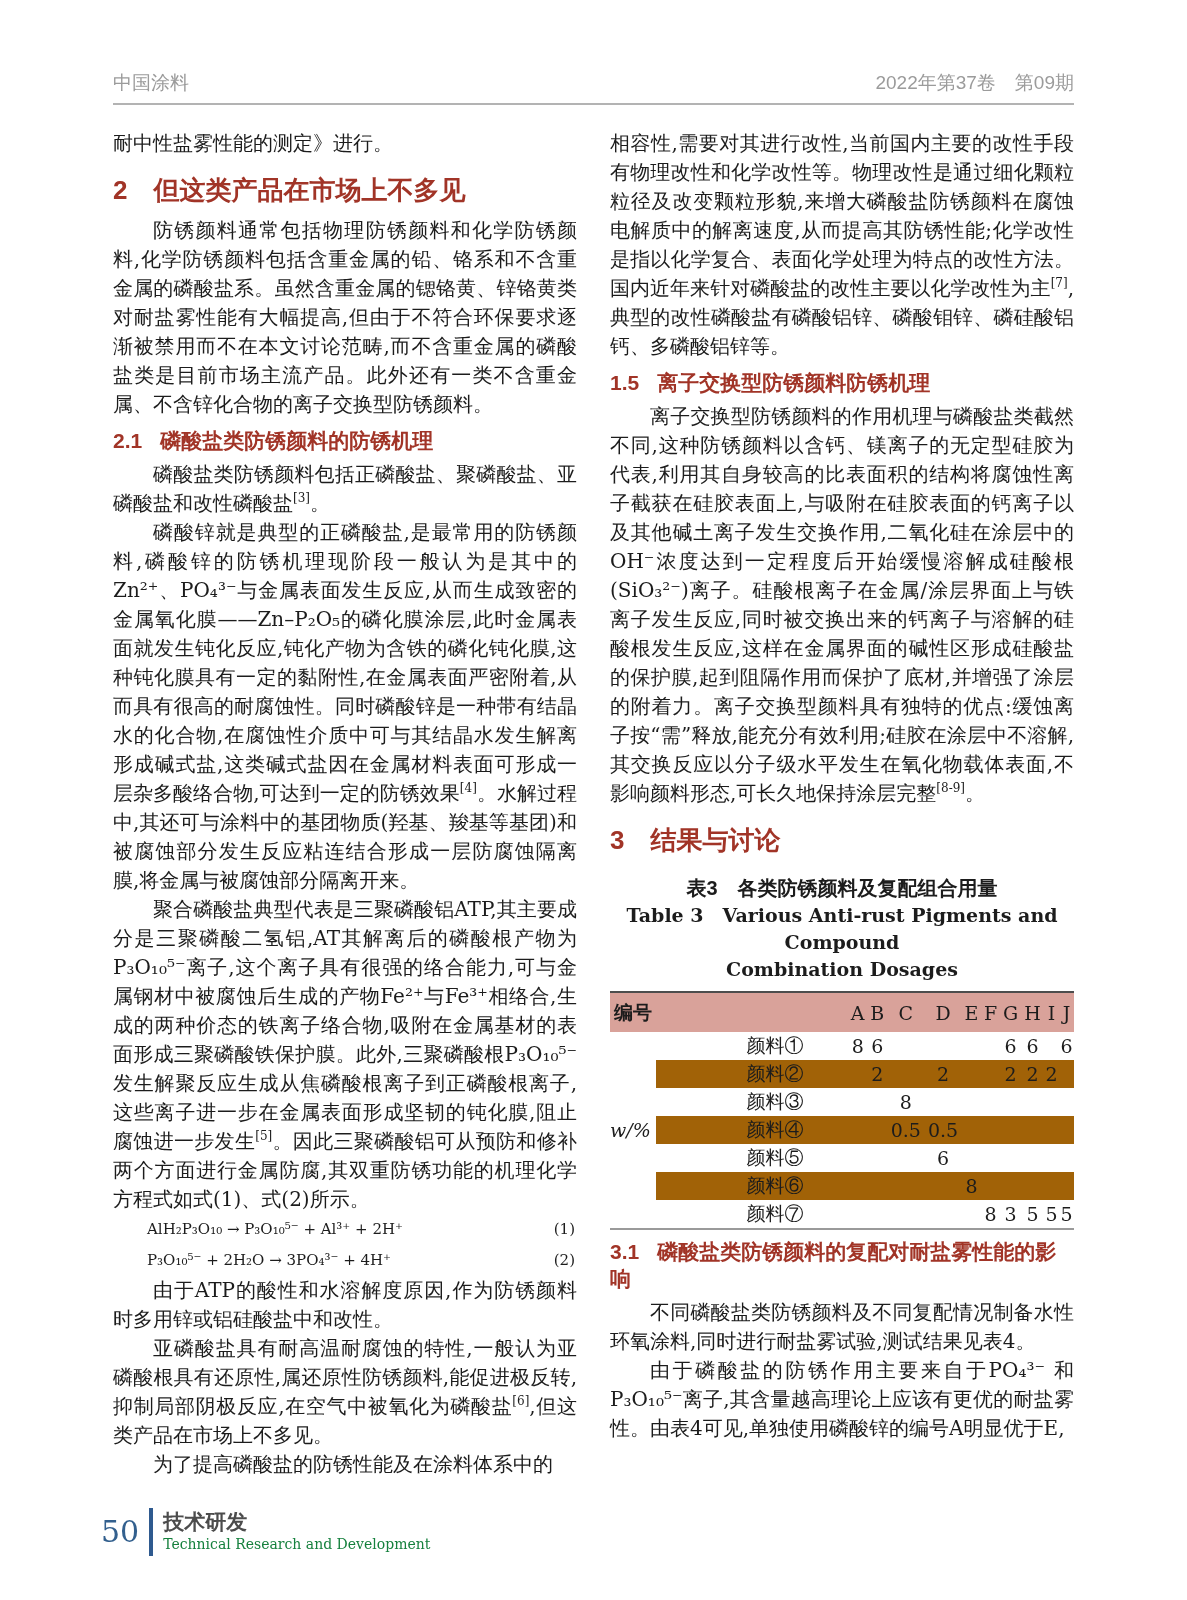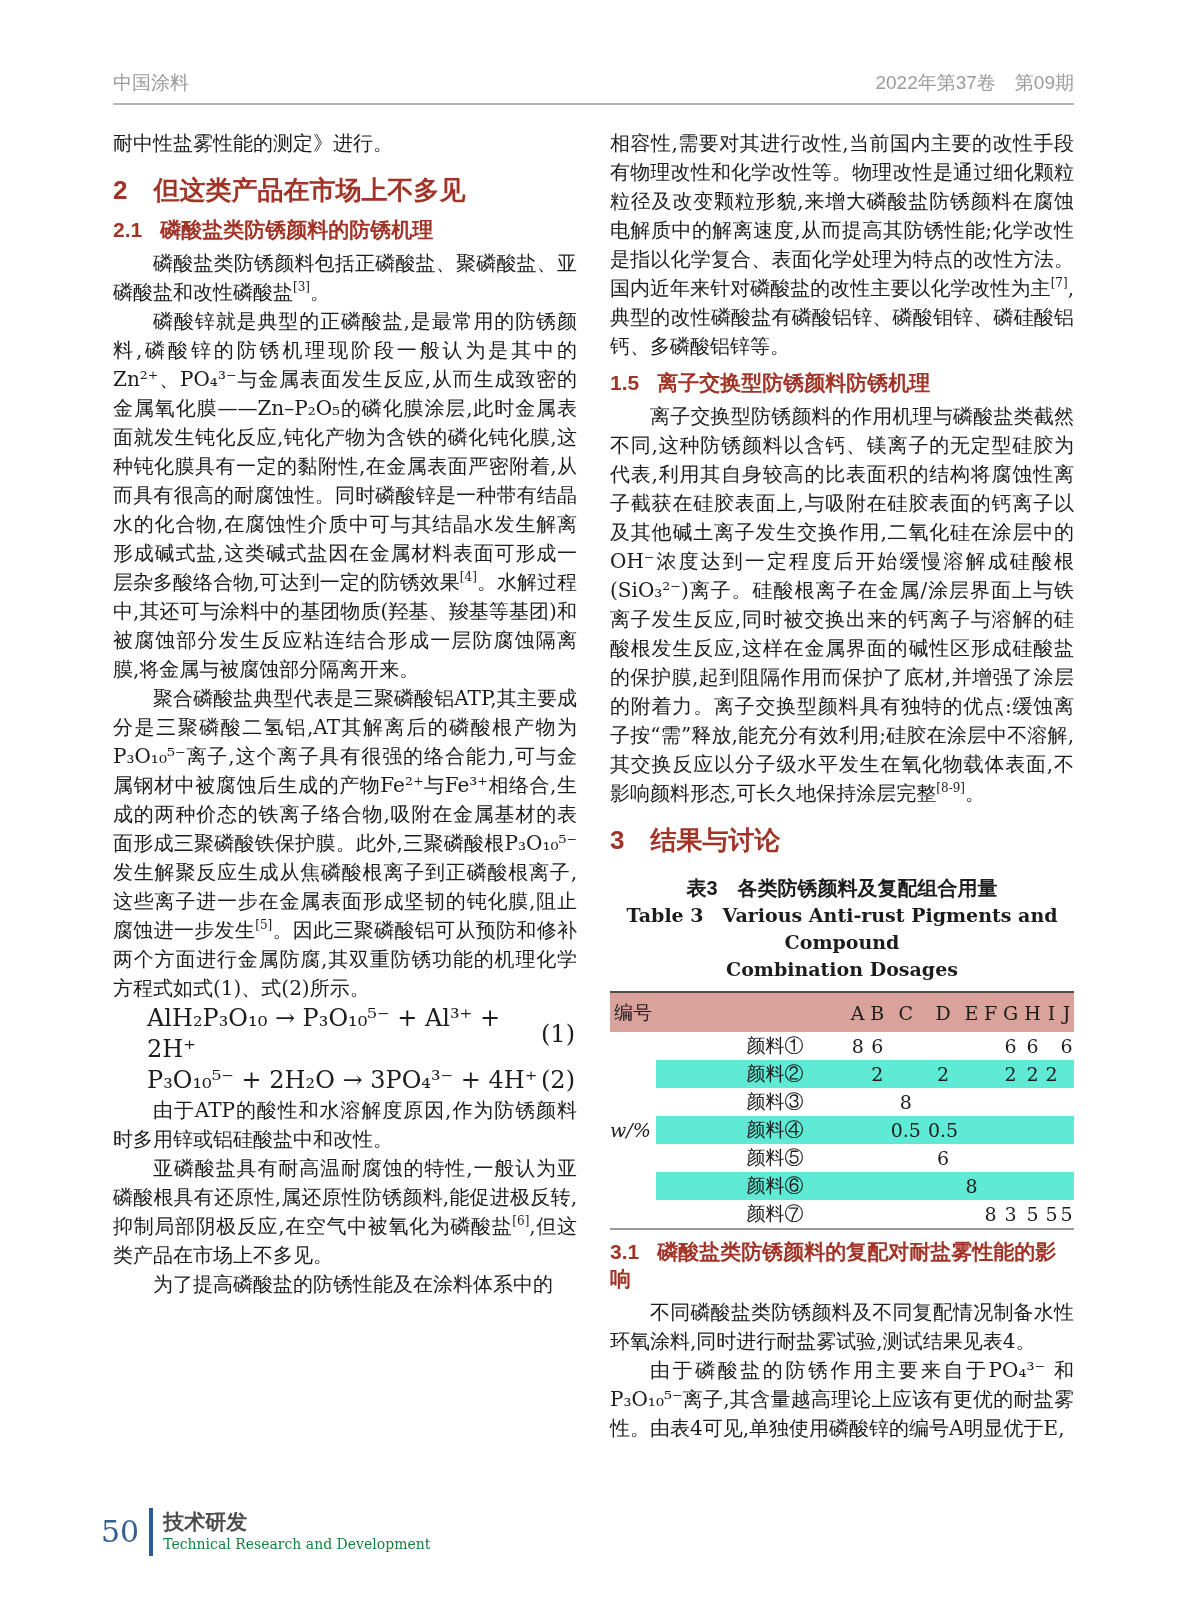--- a/index.html
+++ b/index.html
@@ -41,21 +41,21 @@
   h3.subsec {
     margin:8px 0 6px 0;
     font-family:"Liberation Sans", sans-serif;
     font-size:21px; font-weight:bold; color:#a13427;
     line-height:27px;
   }
   h3.subsec .secnum { margin-right:18px; }
   
   .equation {
     display:flex; justify-content:space-between; align-items:center;
-    font-size:24px; line-height:31px;
+    font-size:15px; line-height:31px;
     padding-left:34px; padding-right:2px;
   }
   
   .tbl-title-cn {
     margin-top:18px; text-align:center;
     font-family:"Liberation Sans", sans-serif;
     font-size:20px; font-weight:bold; color:#1c1c1c; line-height:28px;
   }
   .tbl-title-en {
     text-align:center; font-family:"DejaVu Serif", serif;
@@ -64,26 +64,26 @@
   table.dosage {
     width:100%; border-collapse:collapse; margin-top:8px;
     font-size:19px; font-family:"DejaVu Serif", serif;
     border-top:2px solid #4d4d4d;
     border-bottom:2px solid #9a9a9a;
   }
   table.dosage thead th {
     background:#d9a29a; font-weight:normal; height:37px;
     text-align:center;
   }
-  table.dosage thead th.hdr-label { text-align:left; padding-left:4px; }
+  table.dosage thead th.hdr-label { text-align:left; padding-left:4px;font-weight:bold; }
   table.dosage td { height:28px; text-align:center; padding:0; }
   td.unit-col { width:46px; text-align:left !important; font-style:italic; }
   td.label-col, th.hdr-label { width:146px; }
   td.label-col { text-align:right; padding-left:46px !important; }
-  tr.striped td { background:#5eead4; }
+  tr.striped td { background:#a16207; }
   tr.striped td.unit-col { background:#ffffff; }
   
   .footer {
     margin-top:auto; margin-left:-12px;
     padding-bottom:44px;
     display:flex; align-items:center;
   }
   .page-num {
     font-family:"DejaVu Serif", serif;
     font-size:30px; color:#33608e; margin-right:10px; line-height:30px;
@@ -108,20 +108,21 @@
     <span>2022年第37卷　第09期</span>
   </div>
 
   <div class="columns">
 
     <div class="col">
       <p class="body noindent">耐中性盐雾性能的测定》进行。</p>
 
       <h2 class="sec"><span class="secnum">2</span><span>但这类产品在市场上不多见</span></h2>
 
+      <p class="body">防锈颜料通常包括物理防锈颜料和化学防锈颜料,化学防锈颜料包括含重金属的铅、铬系和不含重金属的磷酸盐系。虽然含重金属的锶铬黄、锌铬黄类对耐盐雾性能有大幅提高,但由于不符合环保要求逐渐被禁用而不在本文讨论范畴,而不含重金属的磷酸盐类是目前市场主流产品。此外还有一类不含重金属、不含锌化合物的离子交换型防锈颜料。</p>
 
       <h3 class="subsec"><span class="secnum">2.1</span><span>磷酸盐类防锈颜料的防锈机理</span></h3>
 
       <p class="body">磷酸盐类防锈颜料包括正磷酸盐、聚磷酸盐、亚磷酸盐和改性磷酸盐<sup>[3]</sup>。</p>
       <p class="body">磷酸锌就是典型的正磷酸盐,是最常用的防锈颜料,磷酸锌的防锈机理现阶段一般认为是其中的Zn²⁺、PO₄³⁻与金属表面发生反应,从而生成致密的金属氧化膜——Zn–P₂O₅的磷化膜涂层,此时金属表面就发生钝化反应,钝化产物为含铁的磷化钝化膜,这种钝化膜具有一定的黏附性,在金属表面严密附着,从而具有很高的耐腐蚀性。同时磷酸锌是一种带有结晶水的化合物,在腐蚀性介质中可与其结晶水发生解离形成碱式盐,这类碱式盐因在金属材料表面可形成一层杂多酸络合物,可达到一定的防锈效果<sup>[4]</sup>。水解过程中,其还可与涂料中的基团物质(羟基、羧基等基团)和被腐蚀部分发生反应粘连结合形成一层防腐蚀隔离膜,将金属与被腐蚀部分隔离开来。</p>
       <p class="body">聚合磷酸盐典型代表是三聚磷酸铝ATP,其主要成分是三聚磷酸二氢铝,AT其解离后的磷酸根产物为P₃O₁₀⁵⁻离子,这个离子具有很强的络合能力,可与金属钢材中被腐蚀后生成的产物Fe²⁺与Fe³⁺相络合,生成的两种价态的铁离子络合物,吸附在金属基材的表面形成三聚磷酸铁保护膜。此外,三聚磷酸根P₃O₁₀⁵⁻发生解聚反应生成从焦磷酸根离子到正磷酸根离子,这些离子进一步在金属表面形成坚韧的钝化膜,阻止腐蚀进一步发生<sup>[5]</sup>。因此三聚磷酸铝可从预防和修补两个方面进行金属防腐,其双重防锈功能的机理化学方程式如式(1)、式(2)所示。</p>
 
       <div class="equation">
         <span>AlH₂P₃O₁₀ → P₃O₁₀⁵⁻ + Al³⁺ + 2H⁺</span>
         <span>(1)</span>

